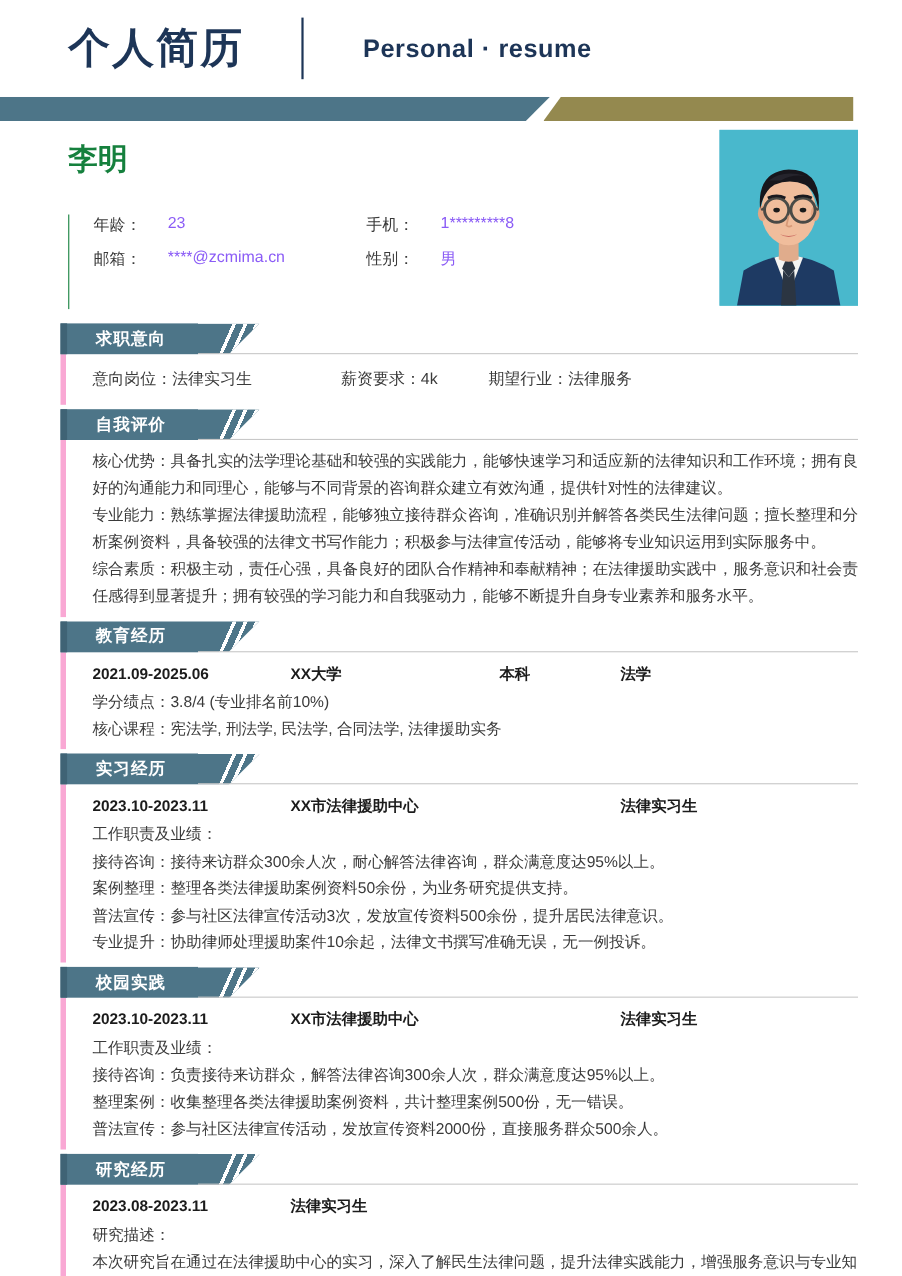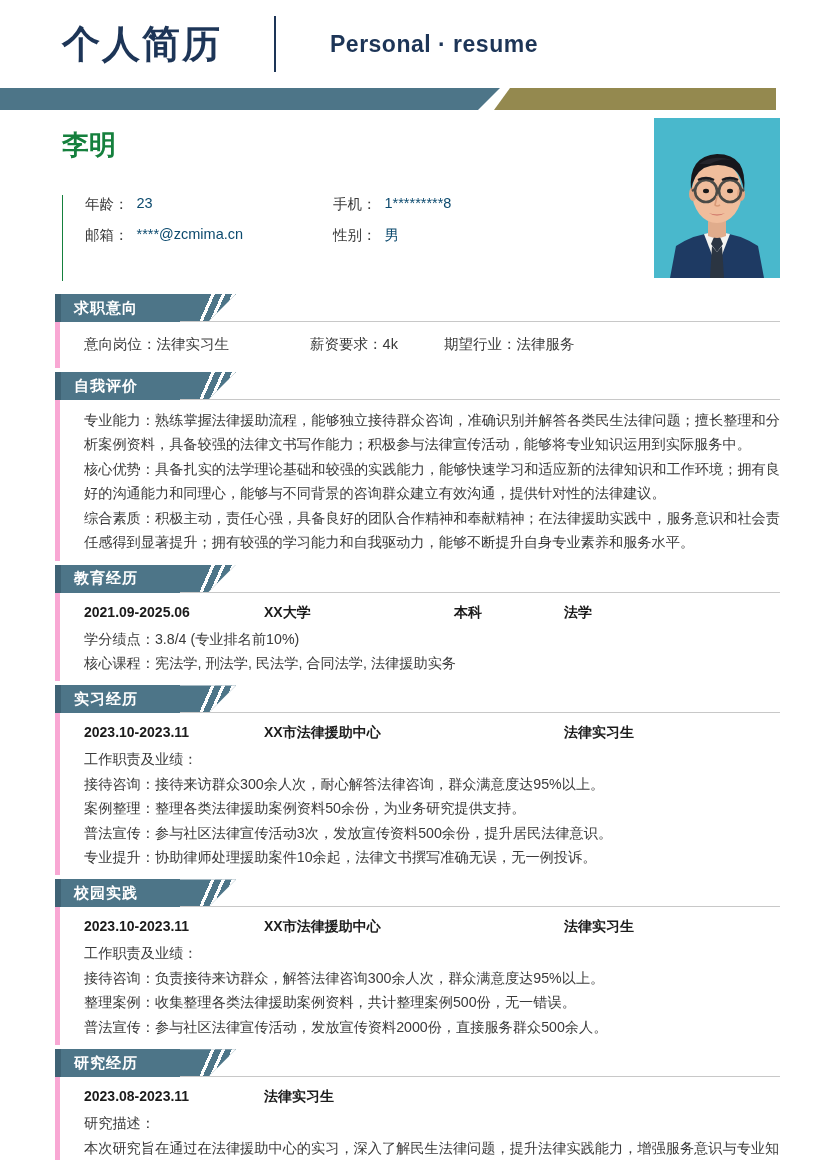--- a/index.html
+++ b/index.html
@@ -71,21 +71,21 @@
   .info-block {
     border-left:1px solid #15803d;
     padding-left:22px;
     width:520px;
     min-height:86px;
   }
   .info-row { display:flex; margin-bottom:12px; font-size:14.5px; color:#3a3a3a; }
   .info-cell { display:flex; }
   .info-cell.c1 { width:248px; }
   .info-label { color:#3a3a3a; }
-  .info-value { margin-left:8px; color:#0c4a6e; }
+  .info-value { margin-left:24px; color:#8b5cf6; }
 
   .photo {
     position:absolute;
     right:40px; top:8px;
     width:126px; height:160px;
     background:#49b8cc;
     overflow:hidden;
   }
   .photo svg { display:block; width:126px; height:160px; }
 
@@ -108,21 +108,21 @@
   .sec-head-tail {
     position:absolute; left:125px; top:0; height:28px; width:56px;
     background:
       linear-gradient(114deg, transparent 0 46%, #ffffff 46% 51%, transparent 51% 100%),
       linear-gradient(114deg, transparent 0 61%, #ffffff 61% 66%, transparent 66% 100%),
       linear-gradient(114deg, transparent 0 76%, #ffffff 76% 81%, transparent 81% 100%),
       #4d7588;
     clip-path:polygon(0 0, 56px 0, 28px 28px, 0 28px);
   }
   .sec-title {
-    position:absolute; left:19px; top:0; height:28px;
+    position:absolute; left:32px; top:0; height:28px;
     display:flex; align-items:center;
     font-size:15px; font-weight:bold; color:#ffffff;
     letter-spacing:1px;
     z-index:3;
   }
   .sec-rule {
     position:absolute; left:125px; right:0; bottom:0;
     height:1px; background:#c8c8c8;
   }
   .sec-body {
@@ -264,22 +264,22 @@
 
 <div class="section">
   <div class="sec-head">
     <div class="sec-head-bg"></div>
     <div class="sec-head-edge"></div>
     <div class="sec-head-tail"></div>
     <div class="sec-title">自我评价</div>
     <div class="sec-rule"></div>
   </div>
   <div class="sec-body">
+    <div class="para">核心优势：具备扎实的法学理论基础和较强的实践能力，能够快速学习和适应新的法律知识和工作环境；拥有良好的沟通能力和同理心，能够与不同背景的咨询群众建立有效沟通，提供针对性的法律建议。</div>
     <div class="para">专业能力：熟练掌握法律援助流程，能够独立接待群众咨询，准确识别并解答各类民生法律问题；擅长整理和分析案例资料，具备较强的法律文书写作能力；积极参与法律宣传活动，能够将专业知识运用到实际服务中。</div>
-    <div class="para">核心优势：具备扎实的法学理论基础和较强的实践能力，能够快速学习和适应新的法律知识和工作环境；拥有良好的沟通能力和同理心，能够与不同背景的咨询群众建立有效沟通，提供针对性的法律建议。</div>
     <div class="para">综合素质：积极主动，责任心强，具备良好的团队合作精神和奉献精神；在法律援助实践中，服务意识和社会责任感得到显著提升；拥有较强的学习能力和自我驱动力，能够不断提升自身专业素养和服务水平。</div>
   </div>
 </div>
 
 <div class="section">
   <div class="sec-head">
     <div class="sec-head-bg"></div>
     <div class="sec-head-edge"></div>
     <div class="sec-head-tail"></div>
     <div class="sec-title">教育经历</div>

